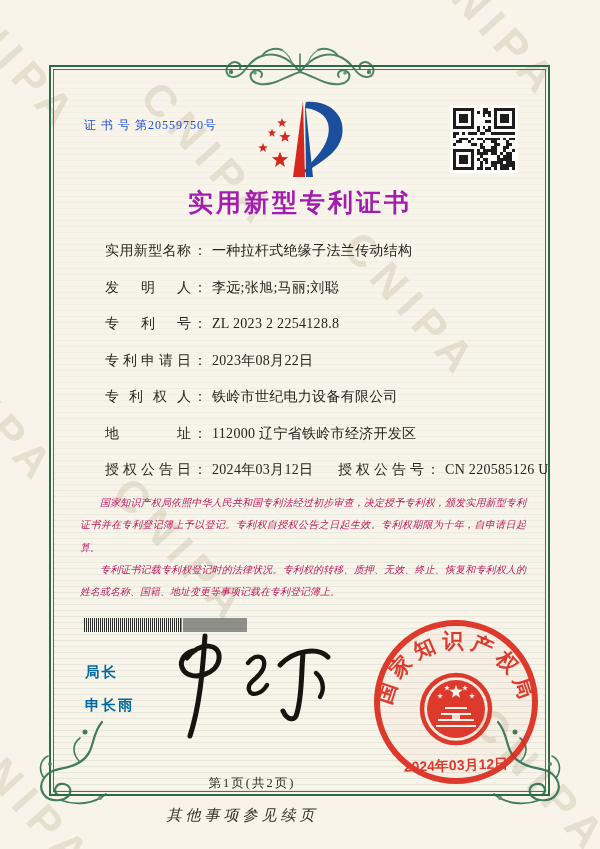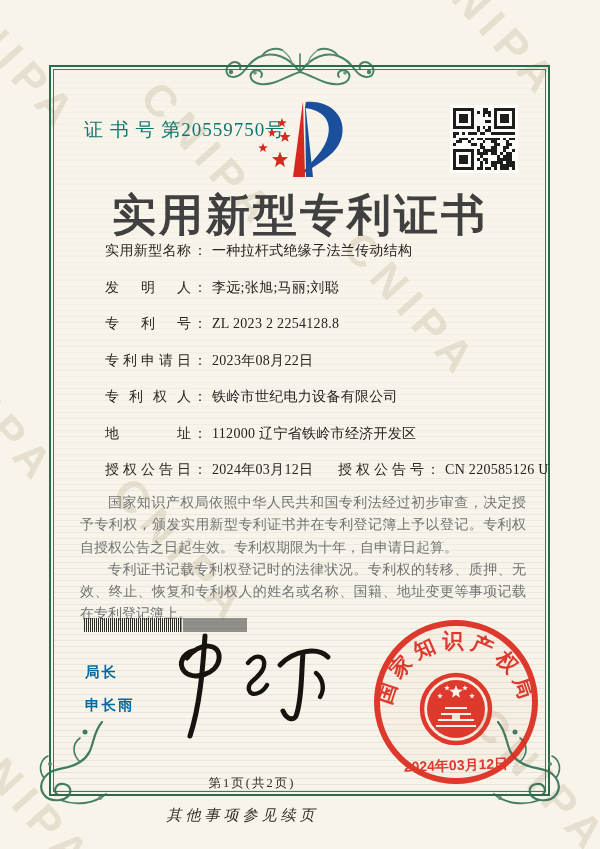--- a/index.html
+++ b/index.html
@@ -39,40 +39,40 @@
       rgba(96,142,110,0.13) 0px, rgba(96,142,110,0.13) 1px,
       transparent 1px, transparent 6px);
     -webkit-mask-image:linear-gradient(180deg,rgba(0,0,0,0.25) 0%,rgba(0,0,0,0.35) 45%,rgba(0,0,0,0.9) 75%,#000 100%);
     mask-image:linear-gradient(180deg,rgba(0,0,0,0.25) 0%,rgba(0,0,0,0.35) 45%,rgba(0,0,0,0.9) 75%,#000 100%);
   }
   .ornament{position:absolute;pointer-events:none;}
   #orn-top{left:222px;top:42px;width:156px;height:54px;}
   #orn-bl{left:28px;top:718px;width:95px;height:95px;}
   #orn-br{left:477px;top:718px;width:95px;height:95px;}
   
-  .cert-no{position:absolute;left:84px;top:117px;font-size:19px;letter-spacing:1px;color:#0f766e;}
+  .cert-no{position:absolute;left:84px;top:117px;font-size:12px;letter-spacing:1px;color:#1d4ed8;}
   .logo{position:absolute;left:252px;top:92px;width:96px;height:88px;}
   .qr-wrap{position:absolute;left:450px;top:105px;width:68px;height:68px;background:#fdfdfb;padding:0;}
   .qr-wrap svg{position:absolute;left:3px;top:3px;}
   .title{
     position:absolute;left:0;top:186px;width:600px;text-align:center;
-    font-size:44px;font-weight:bold;letter-spacing:3px;color:#404040;
+    font-size:25px;font-weight:bold;letter-spacing:3px;color:#a21caf;
   }
   
   .fields{position:absolute;left:80px;top:242px;width:452px;}
   .row{position:relative;height:21px;margin-bottom:15.5px;white-space:nowrap;font-size:14px;margin-left:25px;}
   .lbl{display:inline-block;width:86px;text-align:justify;text-align-last:justify;color:#2b2722;vertical-align:top;}
   .colon{margin:0 5px 0 2px;}
   .val{color:#262320;letter-spacing:0.3px;}
   .pair2{position:absolute;left:233px;top:0;}
   
   .legal{
     position:absolute;left:80px;top:492px;width:446px;
-    font-size:14px;line-height:22.3px;
-    color:#737373;text-align:justify;
+    font-size:10px;line-height:22.3px;font-style:italic;
+    color:#be185d;text-align:justify;
   }
   .legal p{margin:0;text-indent:2em;}
   
   .barcode{position:absolute;left:84px;top:618px;width:168px;height:14px;}
   .director{position:absolute;left:85px;font-family:"Liberation Sans","DejaVu Sans",sans-serif;
     font-weight:bold;font-size:14.5px;letter-spacing:2px;color:#0369a1;}
   #director-title{top:663px;}
   #director-name{top:696px;}
   .signature{position:absolute;left:142px;top:628px;width:205px;height:118px;}
   .seal{position:absolute;left:371px;top:617px;width:170px;height:170px;opacity:0.92;}

